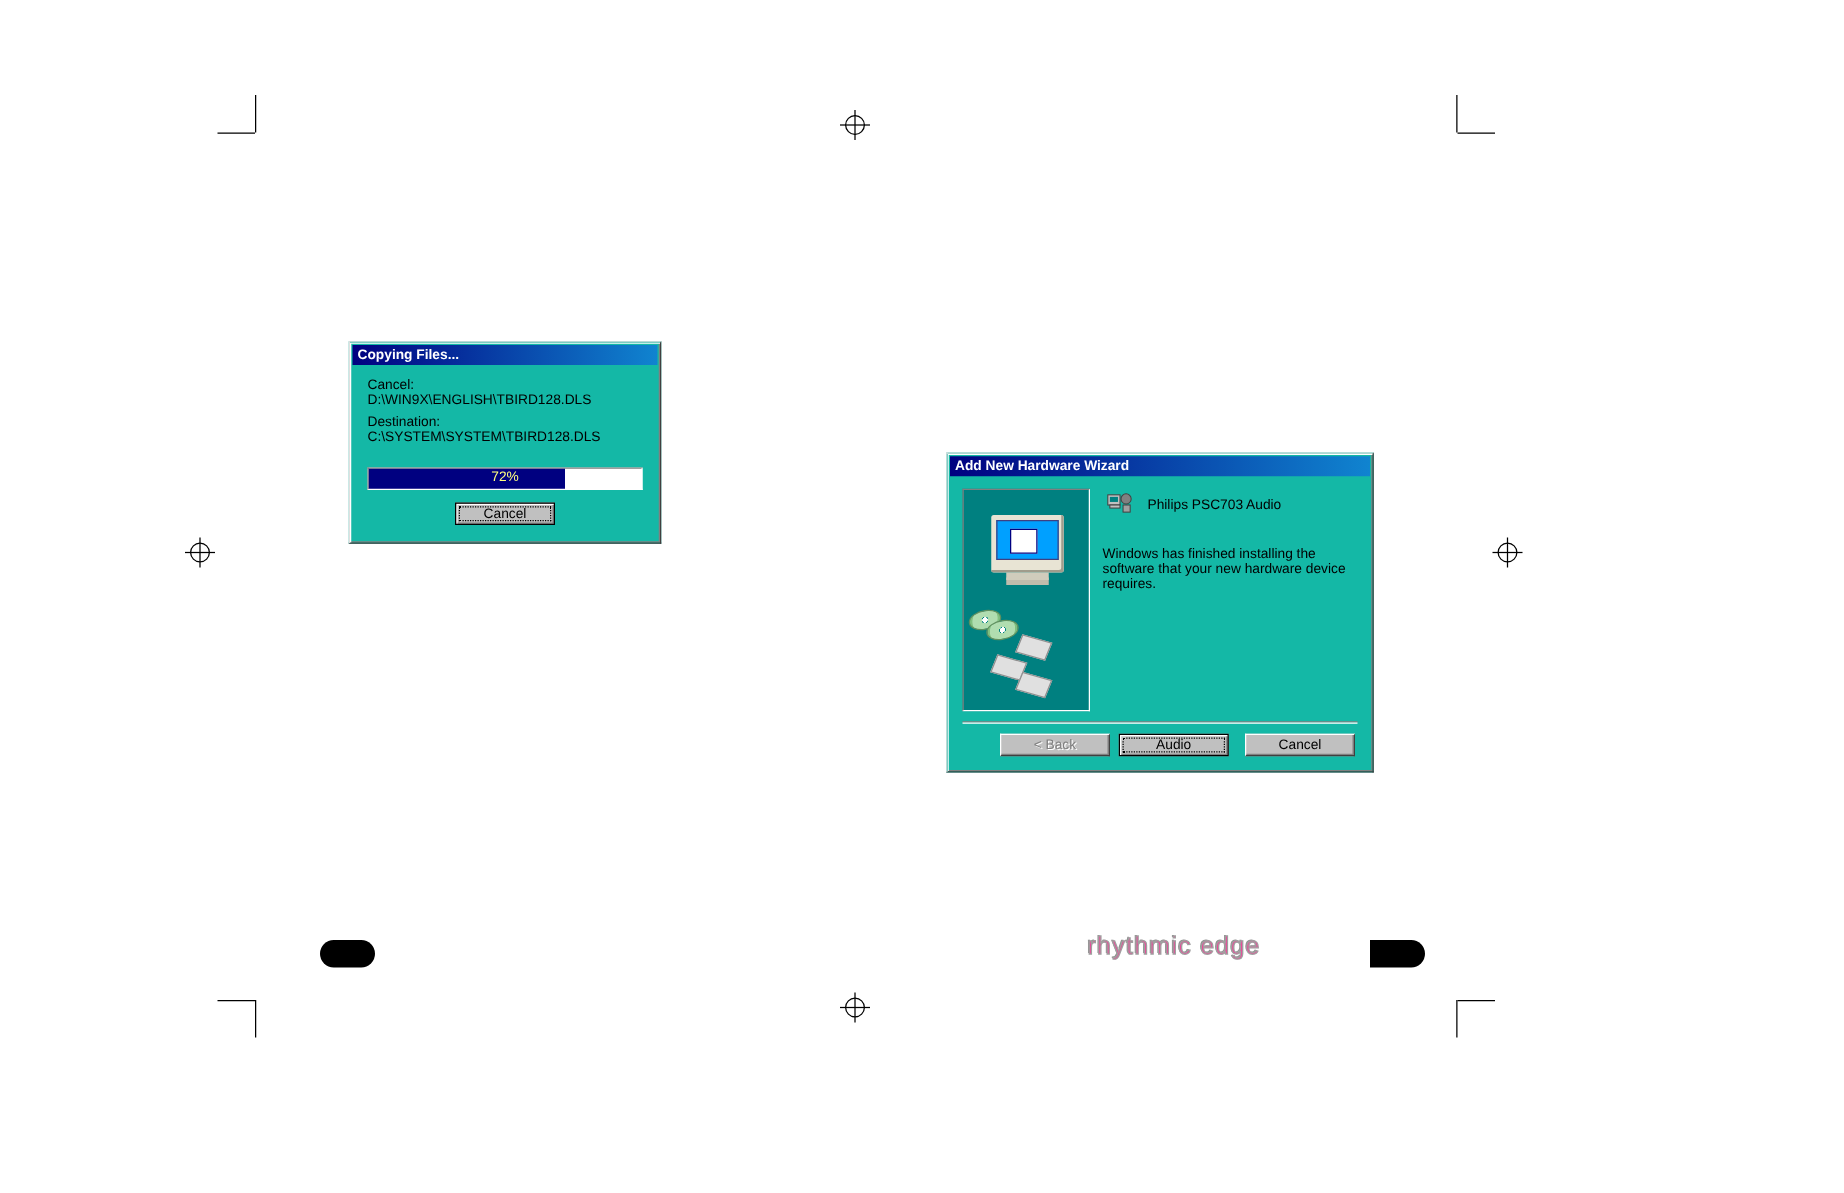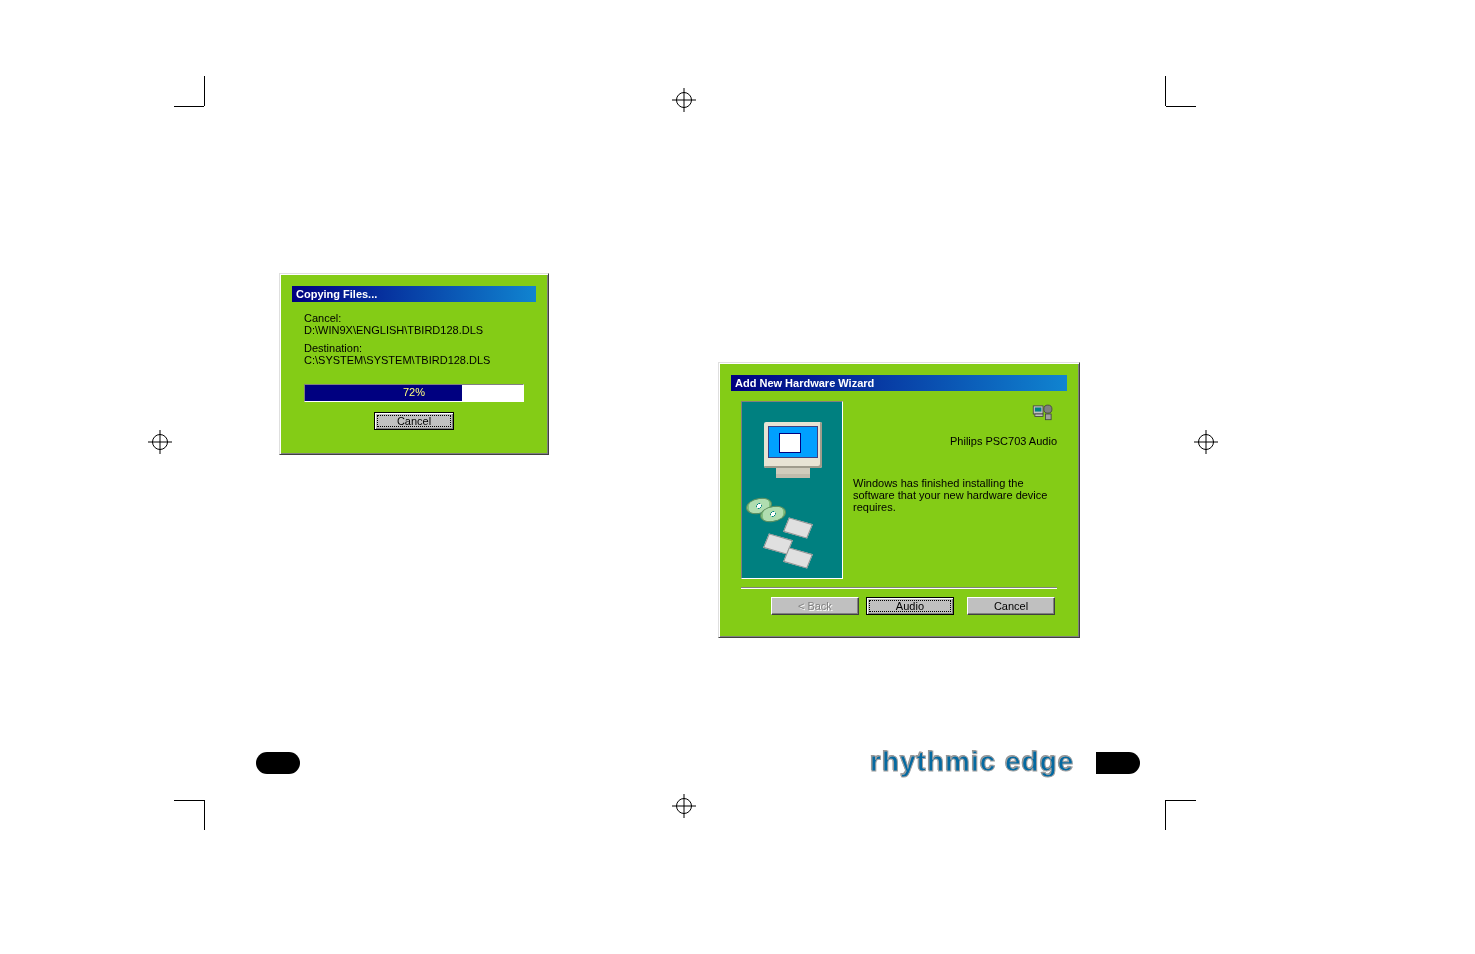--- a/index.html
+++ b/index.html
@@ -69,27 +69,27 @@
   }
   .page-tab.right-side {
     top: 752px;
     left: 1096px;
     border-radius: 0 11px 11px 0;
   }
 
   
   .win-dialog {
     position: absolute;
-    background: #84cc16;
+    background: #14b8a6;
     border-top: 1px solid #dfdfdf;
     border-left: 1px solid #dfdfdf;
     border-right: 1px solid #404040;
     border-bottom: 1px solid #404040;
     box-shadow: inset 1px 1px 0 #ffffff, inset -1px -1px 0 #808080;
-    padding: 12px;
+    padding: 2px;
   }
   .titlebar {
     background: linear-gradient(to right, #000080, #1084d0);
     color: #ffffff;
     font-weight: bold;
     padding: 2px 4px;
     font-size: 11px;
   }
   .dlg-body {
     padding: 10px 10px 12px 10px;
@@ -154,21 +154,21 @@
     text-shadow: 1px 1px 0 #ffffff;
   }
   .btn-row {
     text-align: center;
     margin-top: 10px;
   }
 
   
   #wizard-dialog {
     top: 362px;
-    left: 718px;
+    left: 757px;
     width: 336px;
   }
   #wizard-dialog .dlg-body {
     padding: 10px;
   }
   .wizard-content {
     display: flex;
     gap: 10px;
     min-height: 174px;
   }
@@ -233,24 +233,23 @@
   .floppy.f2 { top: 134px; left: 24px; }
   .floppy.f3 { top: 148px; left: 44px; }
 
   .wizard-text {
     flex: 1;
     font-size: 11px;
     color: #000;
   }
   .device-row {
     display: flex;
-    align-items: flex-end;
+    align-items: center;
     gap: 8px;
-    margin-bottom: 30px;
-    flex-direction: column;
+    margin-bottom: 20px;
   }
   .device-icon {
     width: 28px;
     height: 26px;
     position: relative;
   }
   .device-icon svg { width: 100%; height: 100%; }
 
   .wizard-sep {
     border: none;
@@ -263,24 +262,24 @@
     padding-right: 2px;
   }
   .wizard-buttons .btn { min-width: 58px; margin-left: 4px; }
 
   
   .brand {
     position: absolute;
     top: 746px;
     left: 870px;
     font-family: Arial, sans-serif;
-    font-size: 28px;
-    font-weight: 700;
+    font-size: 20px;
+    font-weight: 400;
     letter-spacing: 1px;
-    color: #0369a1;
+    color: #ec4899;
     text-shadow: 1px 1px 0 #ffffff, -1px -1px 0 #909090;
     -webkit-text-stroke: 1px #a0a0a0;
   }
 </style>
 </head>
 <body>
 
 <div class="crop-mark v tl-v"></div>
 <div class="crop-mark h tl-h"></div>
 <div class="crop-mark v tr-v"></div>

